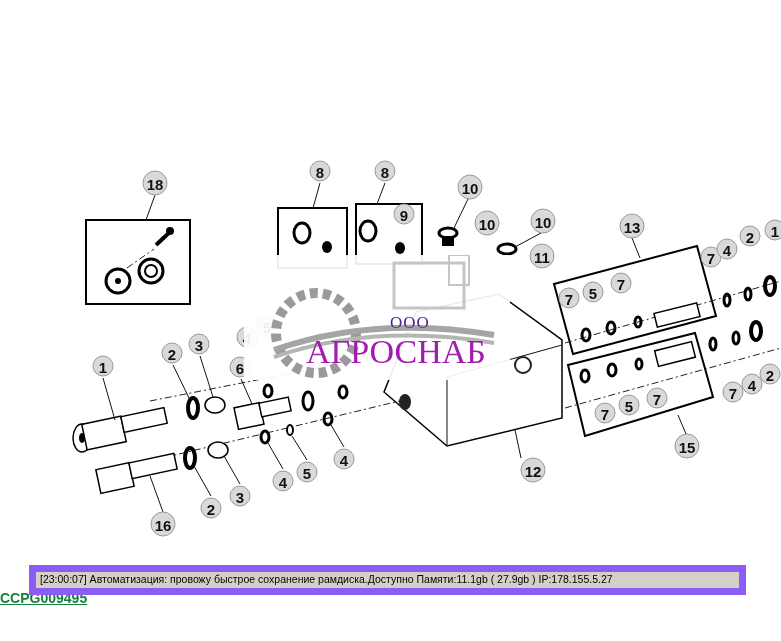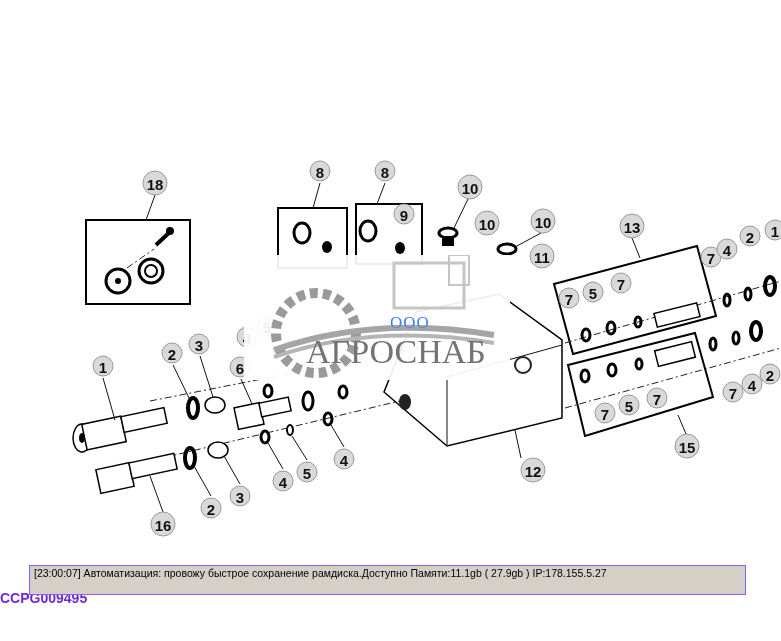--- a/index.html
+++ b/index.html
@@ -6,24 +6,24 @@
   body{width:781px;height:641px;position:relative;overflow:hidden;font-family:"Liberation Sans",sans-serif;}
   #diagram{position:absolute;left:0;top:0;width:781px;height:641px;}
   .callout circle{fill:#d9d9d9;stroke:#999;stroke-width:1;}
   .callout text{font-family:"Liberation Sans",sans-serif;font-weight:bold;font-size:15px;fill:#111;text-anchor:middle;dominant-baseline:central;}
   .leader{stroke:#111;stroke-width:1;fill:none;}
   .box{fill:none;stroke:#000;stroke-width:2;}
   .axis{stroke:#222;stroke-width:1;stroke-dasharray:7 3 2 3;fill:none;}
   .ring{fill:none;stroke:#000;}
   .part{fill:#fff;stroke:#000;stroke-width:1.5;}
   #watermark{position:absolute;left:244px;top:255px;width:266px;height:125px;background:rgba(255,255,255,0.93);}
-  #watermark .ooo{position:absolute;left:146px;top:58px;font-family:"Liberation Serif",serif;font-size:17px;color:#3b82f6;letter-spacing:1px;}
-  #watermark .brand{position:absolute;left:62px;top:78px;font-family:"Liberation Serif",serif;font-size:34px;color:#737373;letter-spacing:0px;}
-  #code-label{position:absolute;left:0;top:590px;font-family:"Liberation Sans",sans-serif;font-weight:bold;font-size:14px;color:#6d28d9;}
-  #log-panel{position:absolute;left:29px;top:565px;width:717px;height:30px;background:#d4d0c8;border:1px solid #8b5cf6;box-sizing:border-box;padding:1px 4px;}
+  #watermark .ooo{position:absolute;left:146px;top:58px;font-family:"Liberation Serif",serif;font-size:17px;color:#4c1d95;letter-spacing:1px;}
+  #watermark .brand{position:absolute;left:62px;top:78px;font-family:"Liberation Serif",serif;font-size:34px;color:#a21caf;letter-spacing:0px;}
+  #code-label{position:absolute;left:0;top:590px;font-family:"Liberation Sans",sans-serif;font-weight:bold;font-size:14px;color:#15803d;text-decoration:underline;}
+  #log-panel{position:absolute;left:29px;top:565px;width:717px;height:30px;background:#d4d0c8;border:7px solid #8b5cf6;box-sizing:border-box;padding:1px 4px;}
   #log-panel .line{font-family:"Liberation Sans",sans-serif;font-size:10.5px;line-height:13px;color:#000;white-space:nowrap;}
 </style>
 </head>
 <body>
 
 <svg id="diagram" viewBox="0 0 781 641" xmlns="http://www.w3.org/2000/svg">
 
   <rect class="box" x="86" y="220" width="104" height="84"></rect>
   <rect class="box" x="278" y="208" width="69" height="60"></rect>
   <rect class="box" x="356" y="204" width="66" height="60"></rect>

